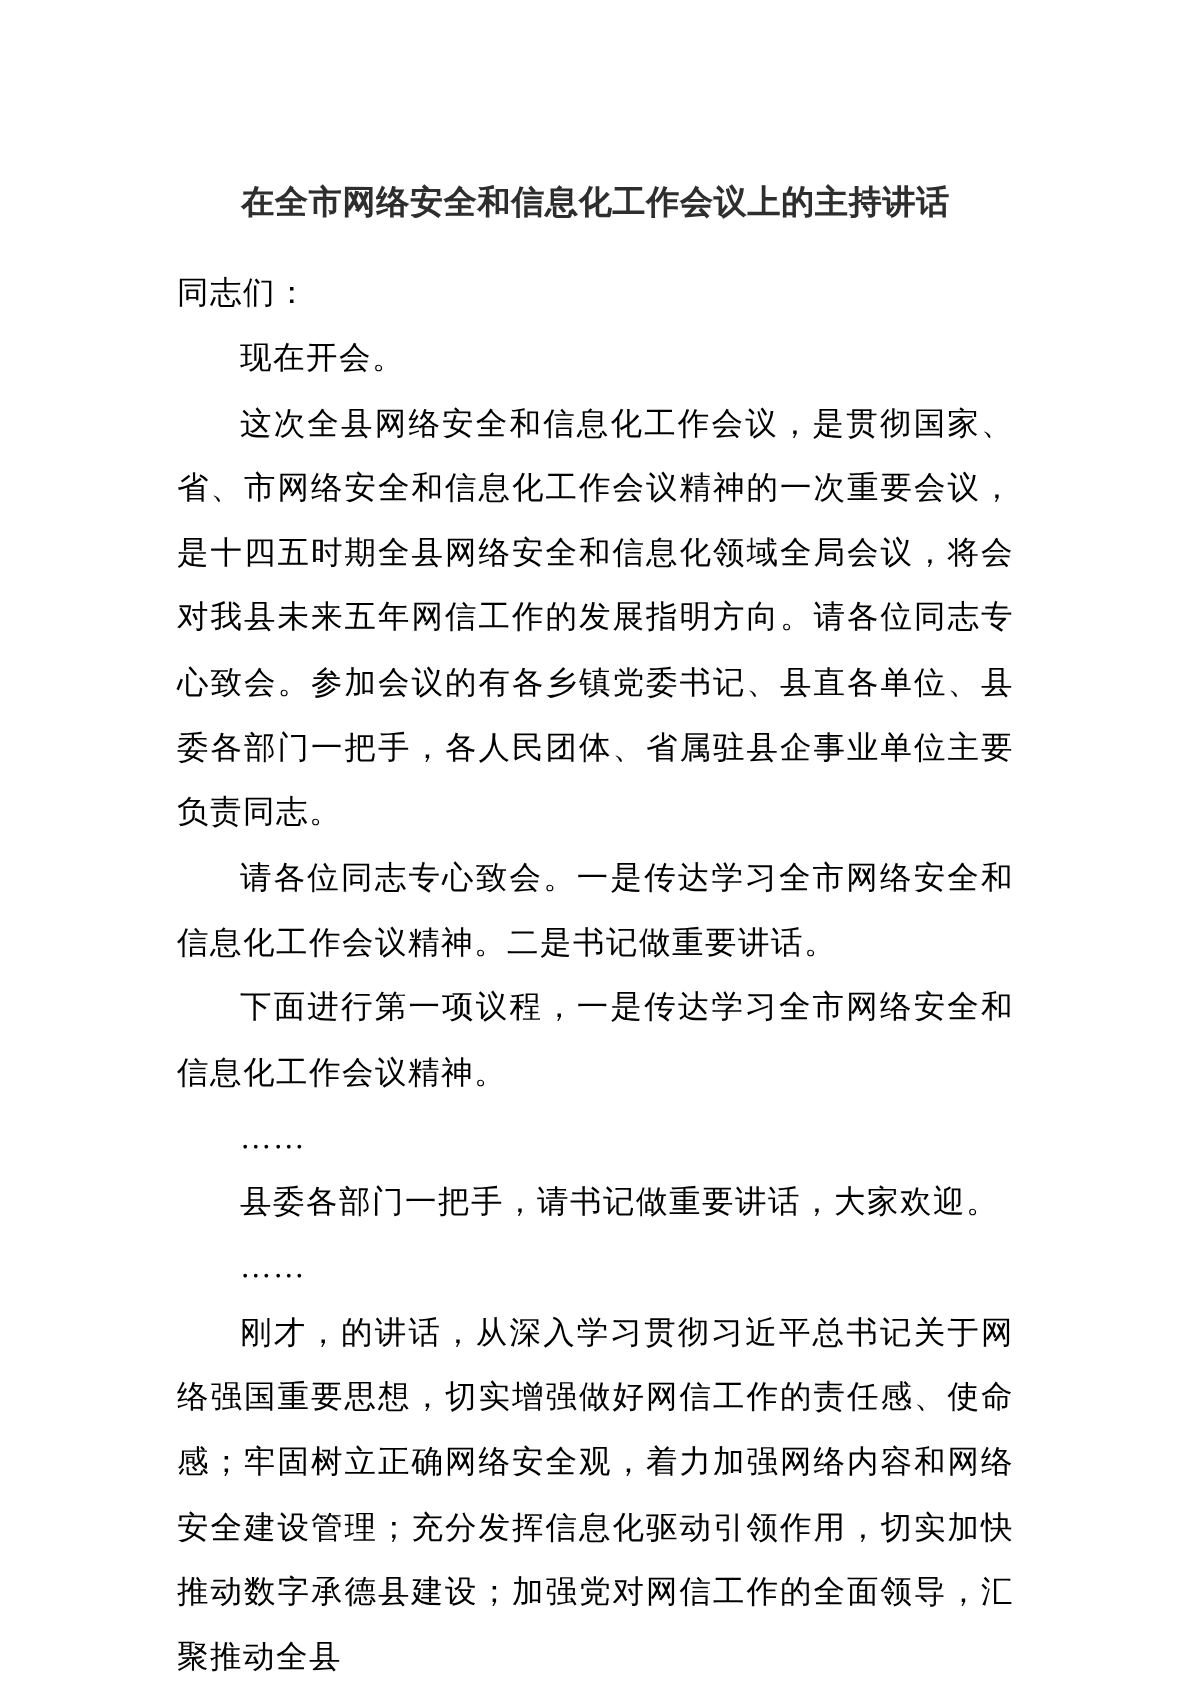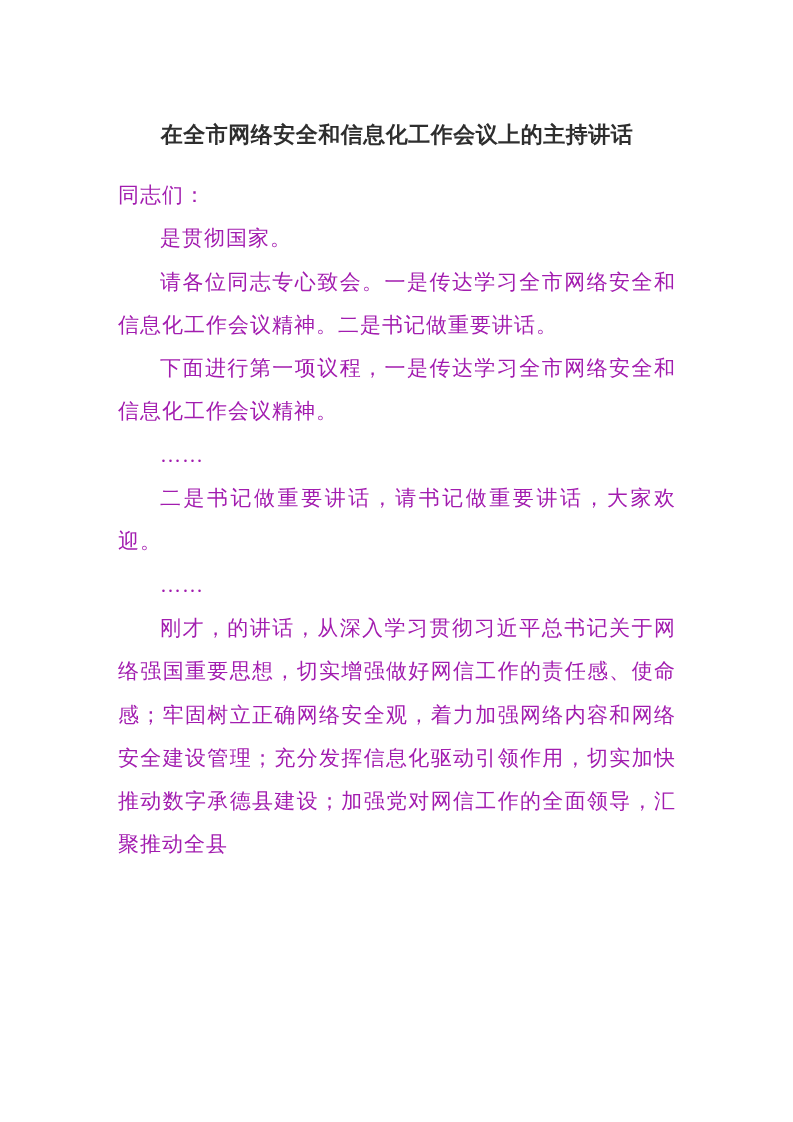--- a/index.html
+++ b/index.html
@@ -28,37 +28,38 @@
     letter-spacing: 0.5px;
   }
   .doc-body {
     width: 558px;
   }
   .para {
     margin: 0;
     font-size: 21px;
     line-height: 43.3px;
     letter-spacing: 1px;
-    color: #a21caf;
+    color: #000000;
     text-align: justify;
     text-justify: inter-character;
     word-break: break-all;
   }
   .para.indent {
     text-indent: 2em;
   }
 </style>
 </head>
 <body>
 
 <div class="page">
   <h1 class="doc-title">在全市网络安全和信息化工作会议上的主持讲话</h1>
   <div class="doc-body">
       <p class="para">同志们：</p>
-      <p class="para indent">是贯彻国家。</p>
+      <p class="para indent">现在开会。</p>
+      <p class="para indent">这次全县网络安全和信息化工作会议，是贯彻国家、省、市网络安全和信息化工作会议精神的一次重要会议，是十四五时期全县网络安全和信息化领域全局会议，将会对我县未来五年网信工作的发展指明方向。请各位同志专心致会。参加会议的有各乡镇党委书记、县直各单位、县委各部门一把手，各人民团体、省属驻县企事业单位主要负责同志。</p>
       <p class="para indent">请各位同志专心致会。一是传达学习全市网络安全和信息化工作会议精神。二是书记做重要讲话。</p>
       <p class="para indent">下面进行第一项议程，一是传达学习全市网络安全和信息化工作会议精神。</p>
       <p class="para indent">……</p>
-      <p class="para indent">二是书记做重要讲话，请书记做重要讲话，大家欢迎。</p>
+      <p class="para indent">县委各部门一把手，请书记做重要讲话，大家欢迎。</p>
       <p class="para indent">……</p>
       <p class="para indent">刚才，的讲话，从深入学习贯彻习近平总书记关于网络强国重要思想，切实增强做好网信工作的责任感、使命感；牢固树立正确网络安全观，着力加强网络内容和网络安全建设管理；充分发挥信息化驱动引领作用，切实加快推动数字承德县建设；加强党对网信工作的全面领导，汇聚推动全县</p>
     </div>
 </div>
 
 </body></html>

